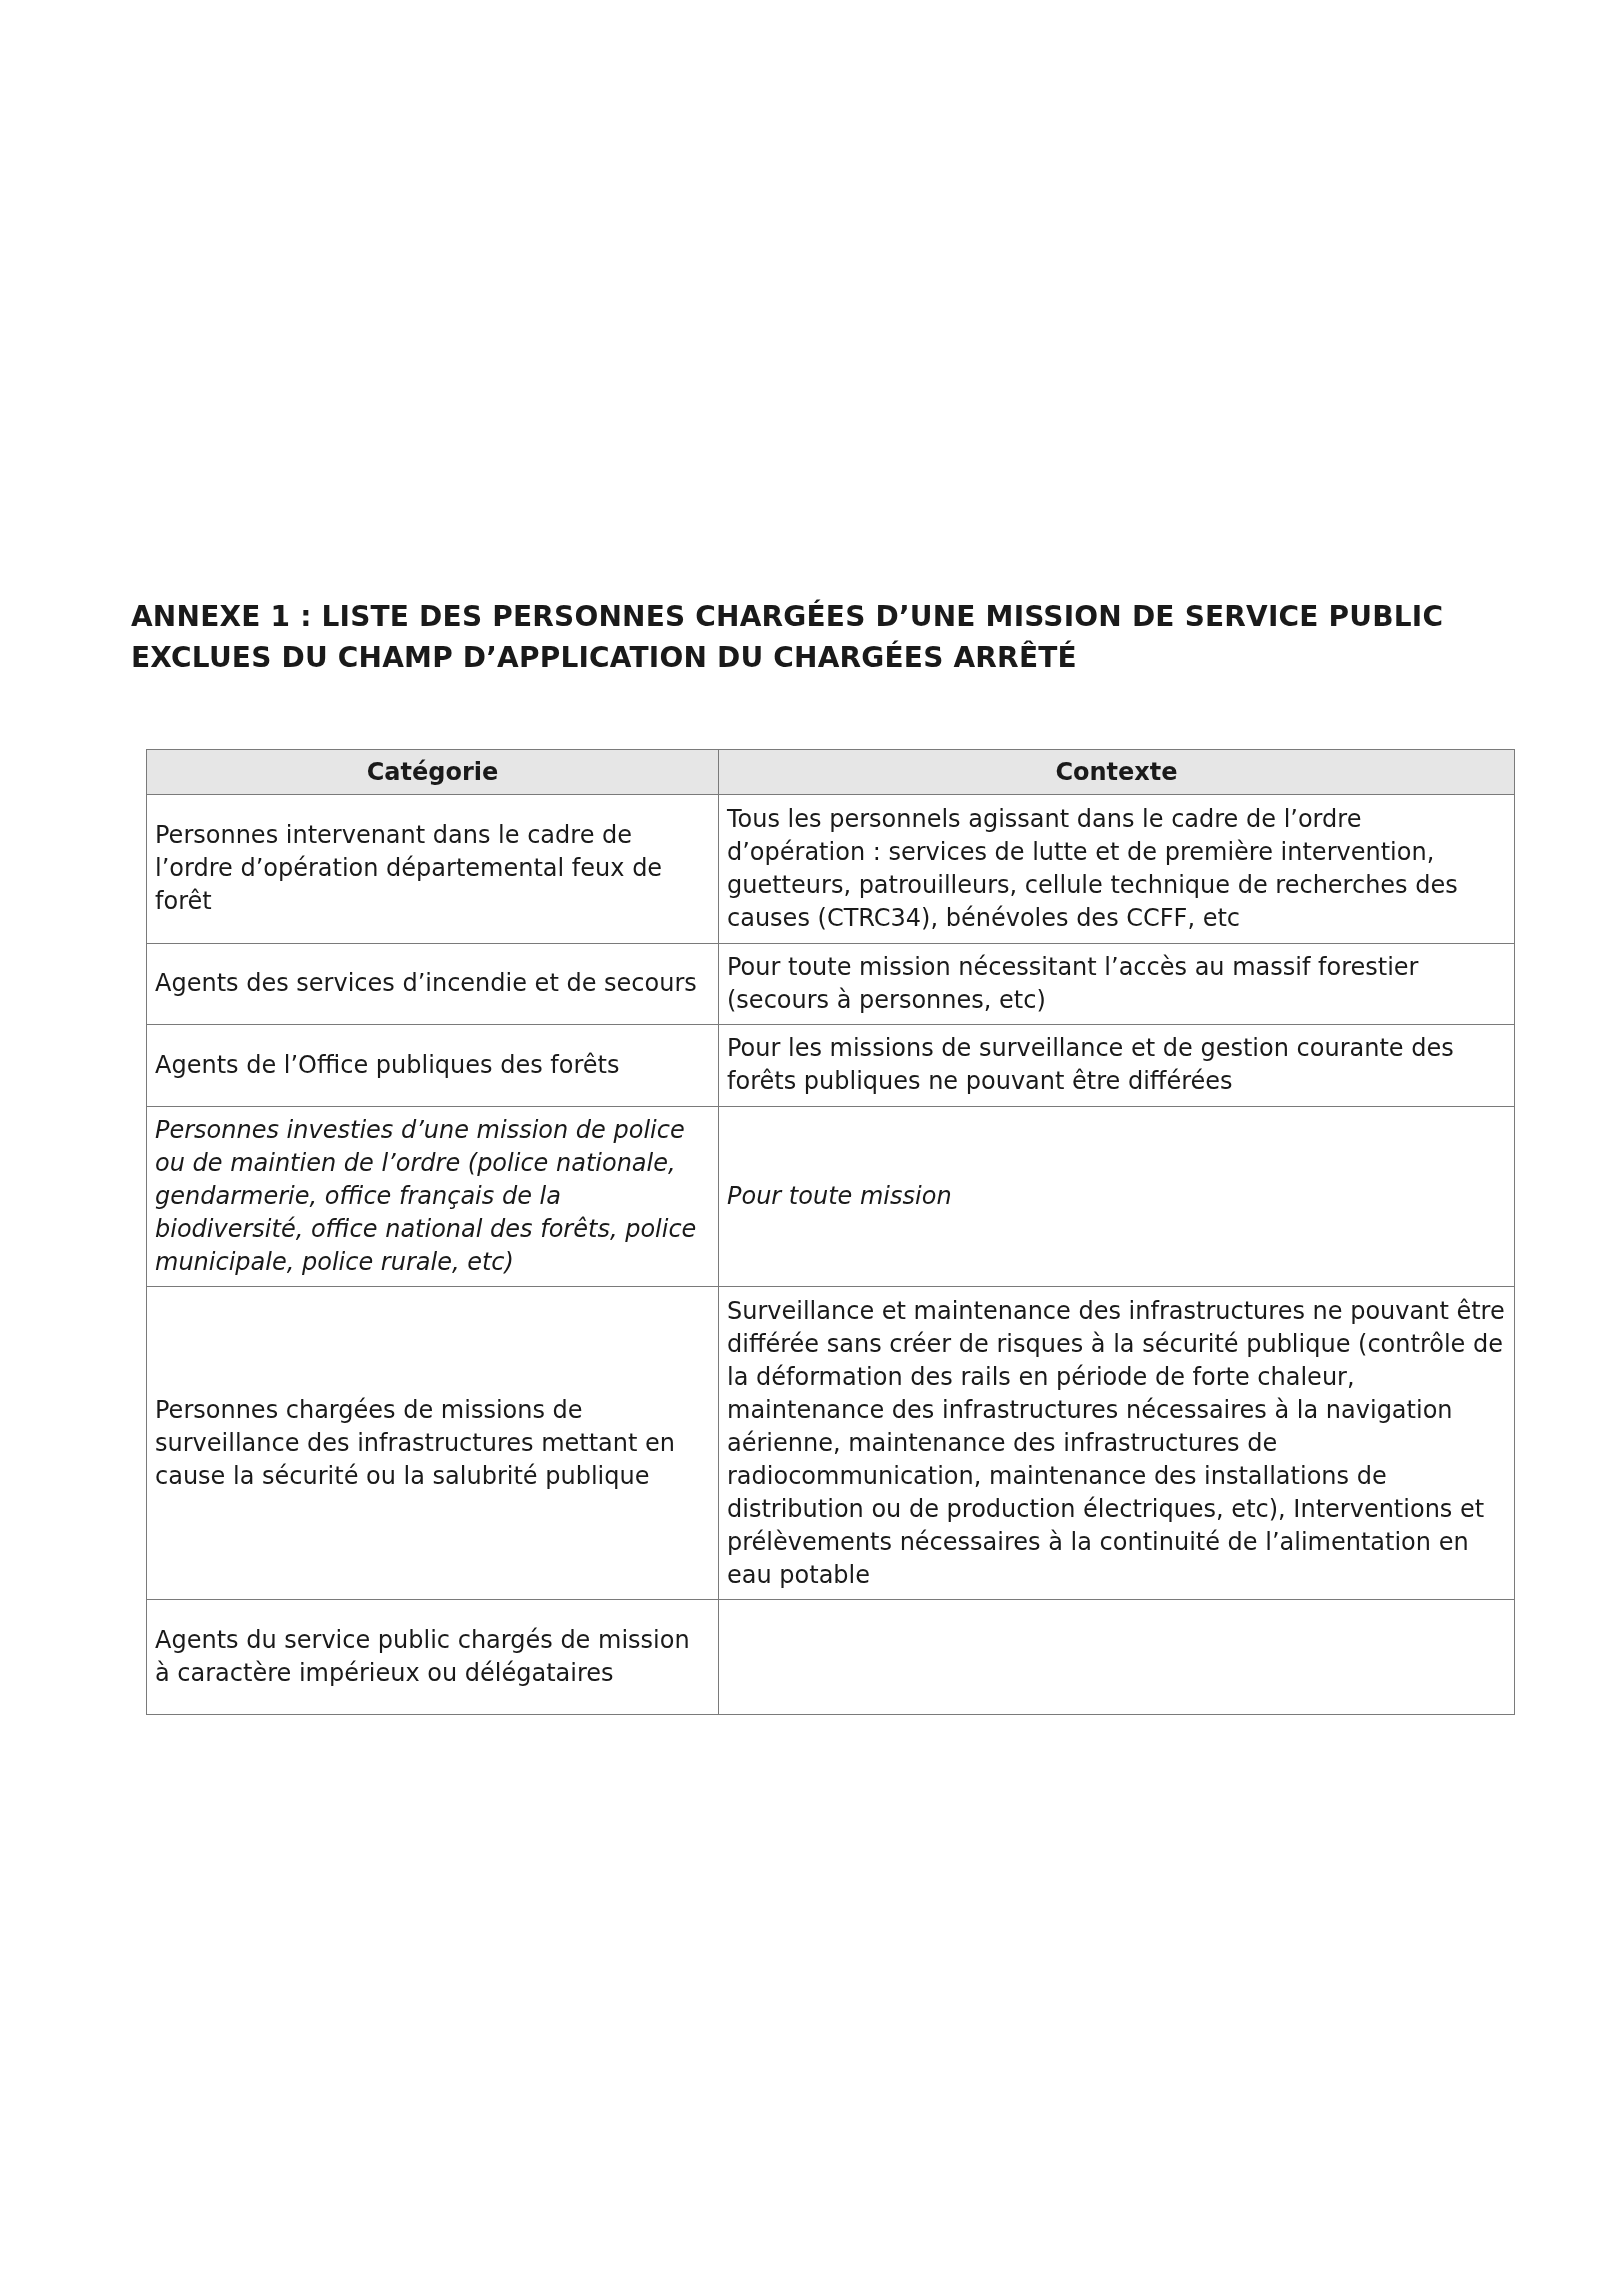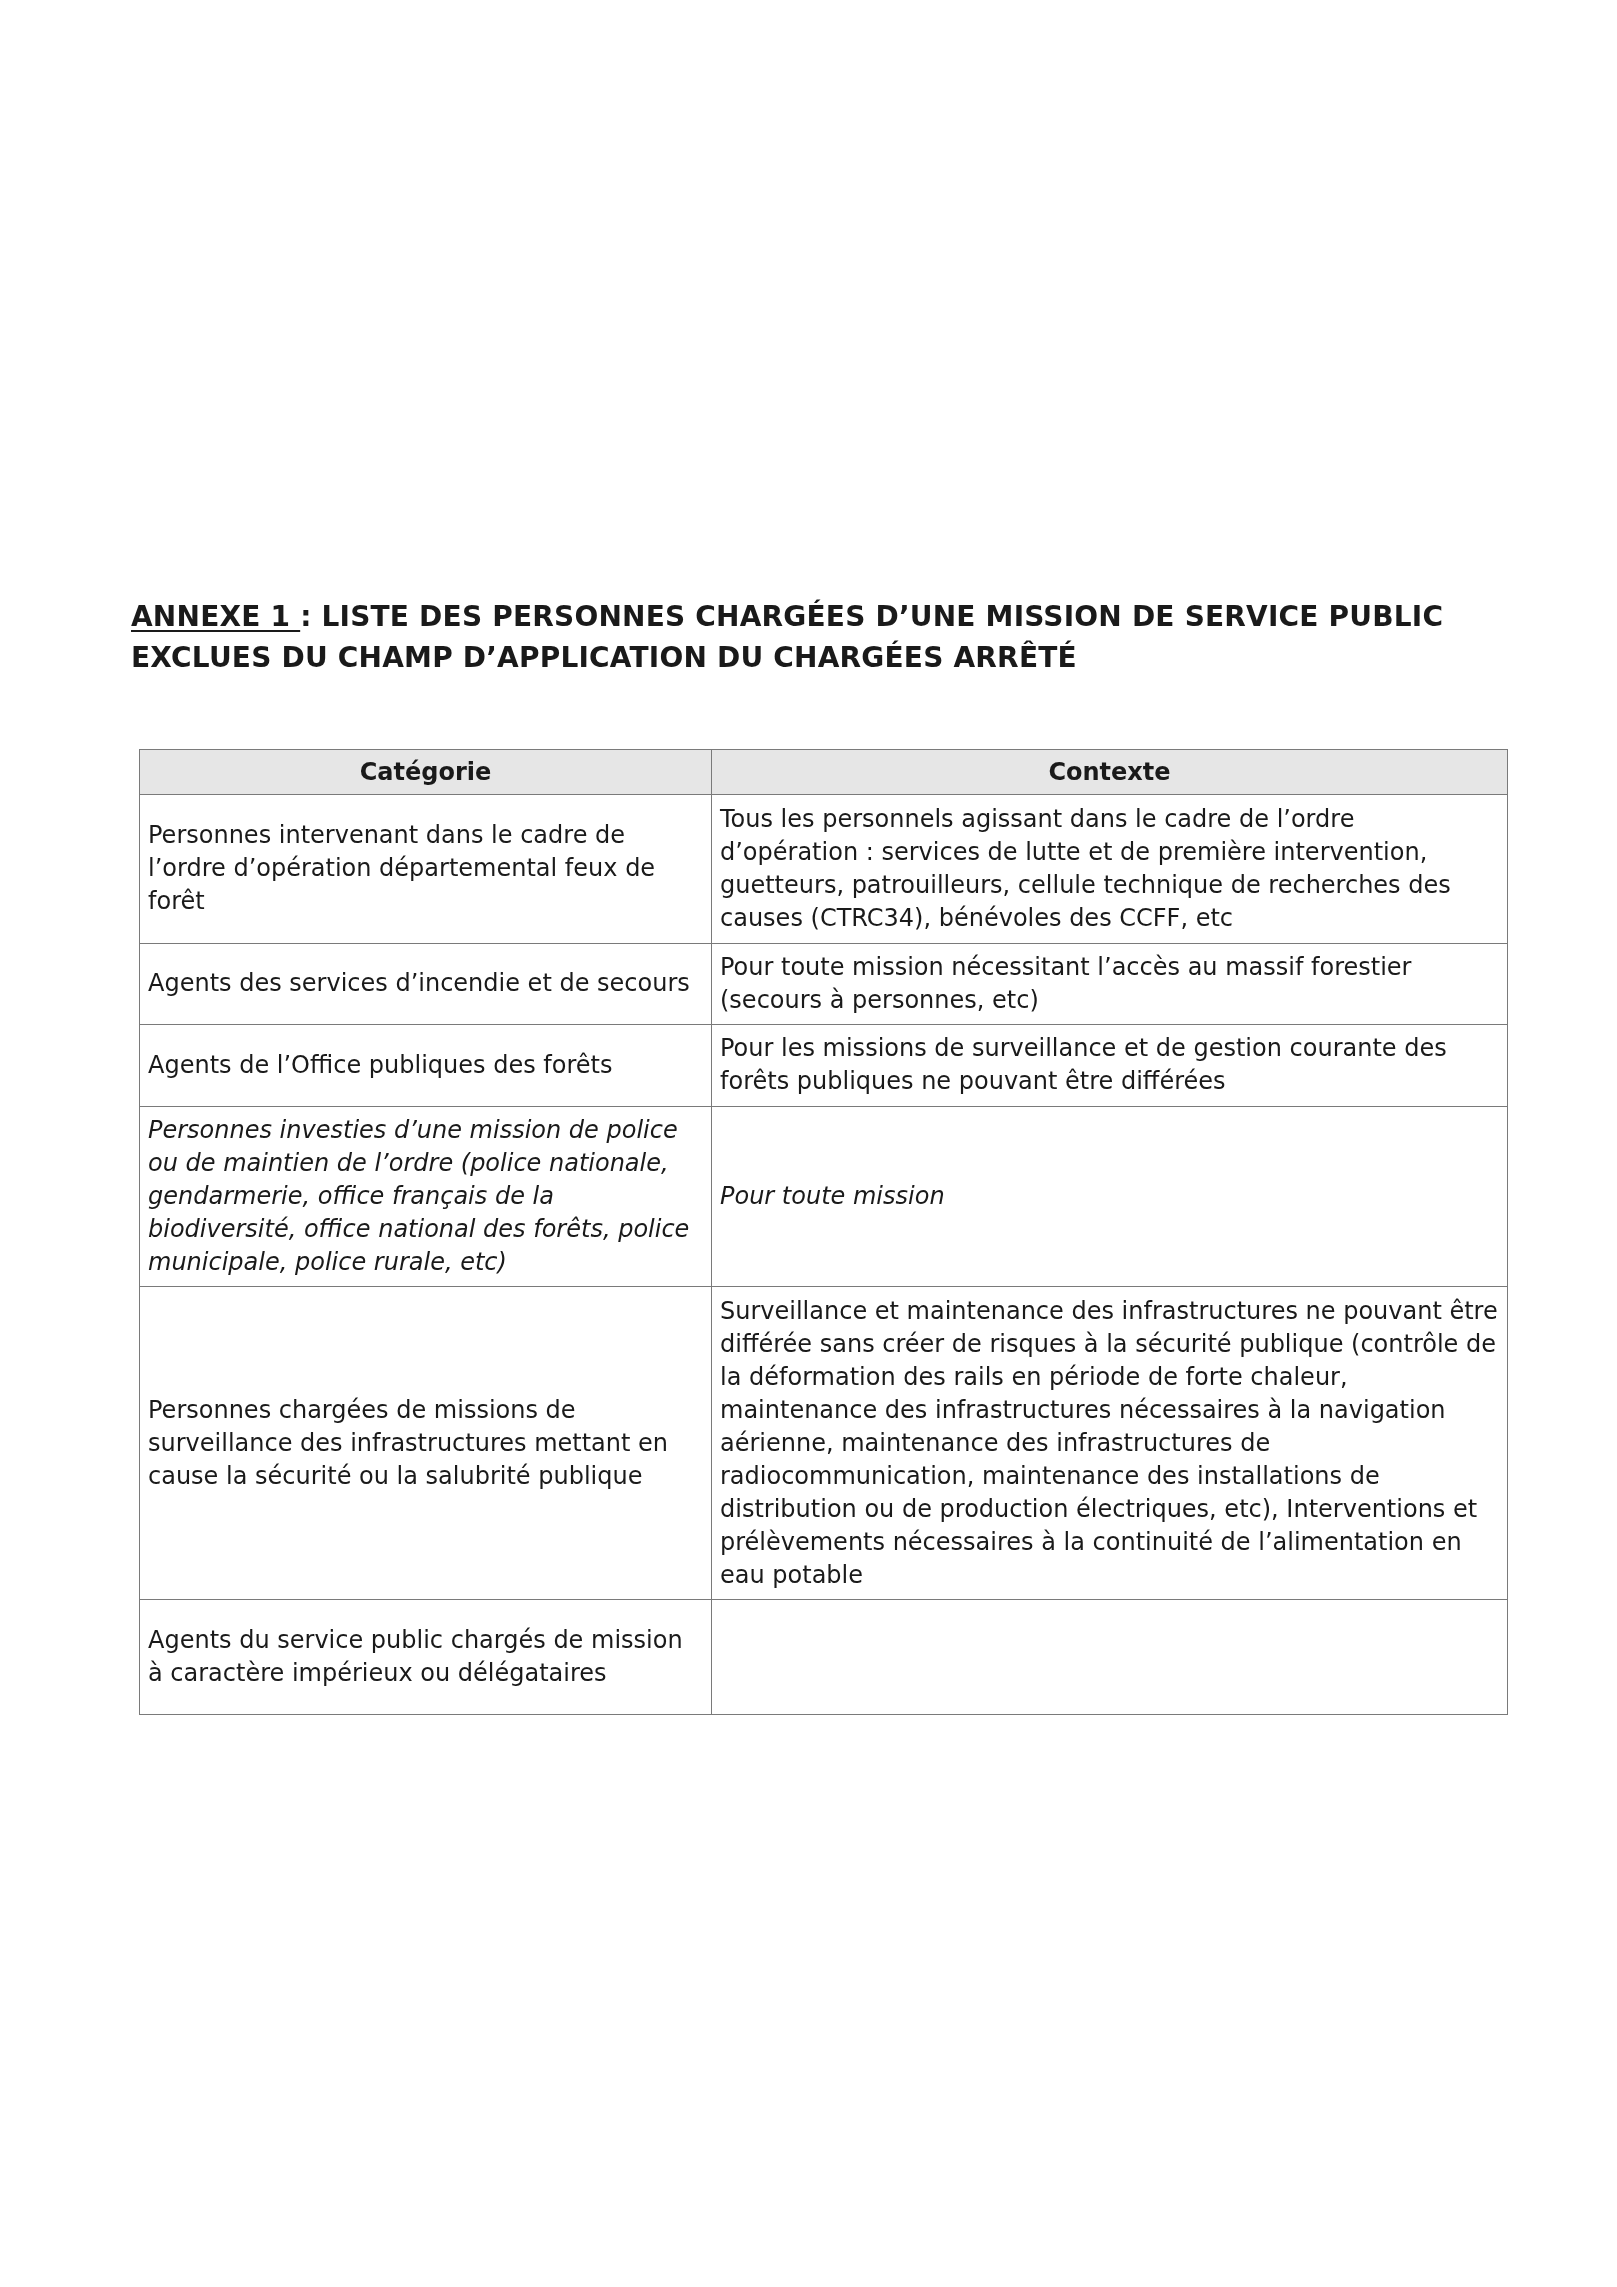--- a/index.html
+++ b/index.html
@@ -16,24 +16,24 @@
       left: 131px;
       top: 596px;
       width: 1386px;
       font-family: "DejaVu Sans", sans-serif;
       font-weight: bold;
       font-size: 28px;
       line-height: 41px;
       color: #1a1a1a;
       letter-spacing: 0.2px;
     }
-    .page-title .annex-label { text-decoration: underline; text-underline-offset: 3.6px; }
+    .page-title .annex-label { text-underline-offset: 3.6px; }
     table.annex-table {
       position: absolute;
-      left: 139px;
+      left: 146px;
       top: 749px;
       width: 1367px;
       border-collapse: collapse;
       table-layout: fixed;
       font-family: "DejaVu Sans", sans-serif;
       font-size: 24px;
       line-height: 33px;
       color: #1a1a1a;
     }
     table.annex-table col.c1 { width: 572px; }

